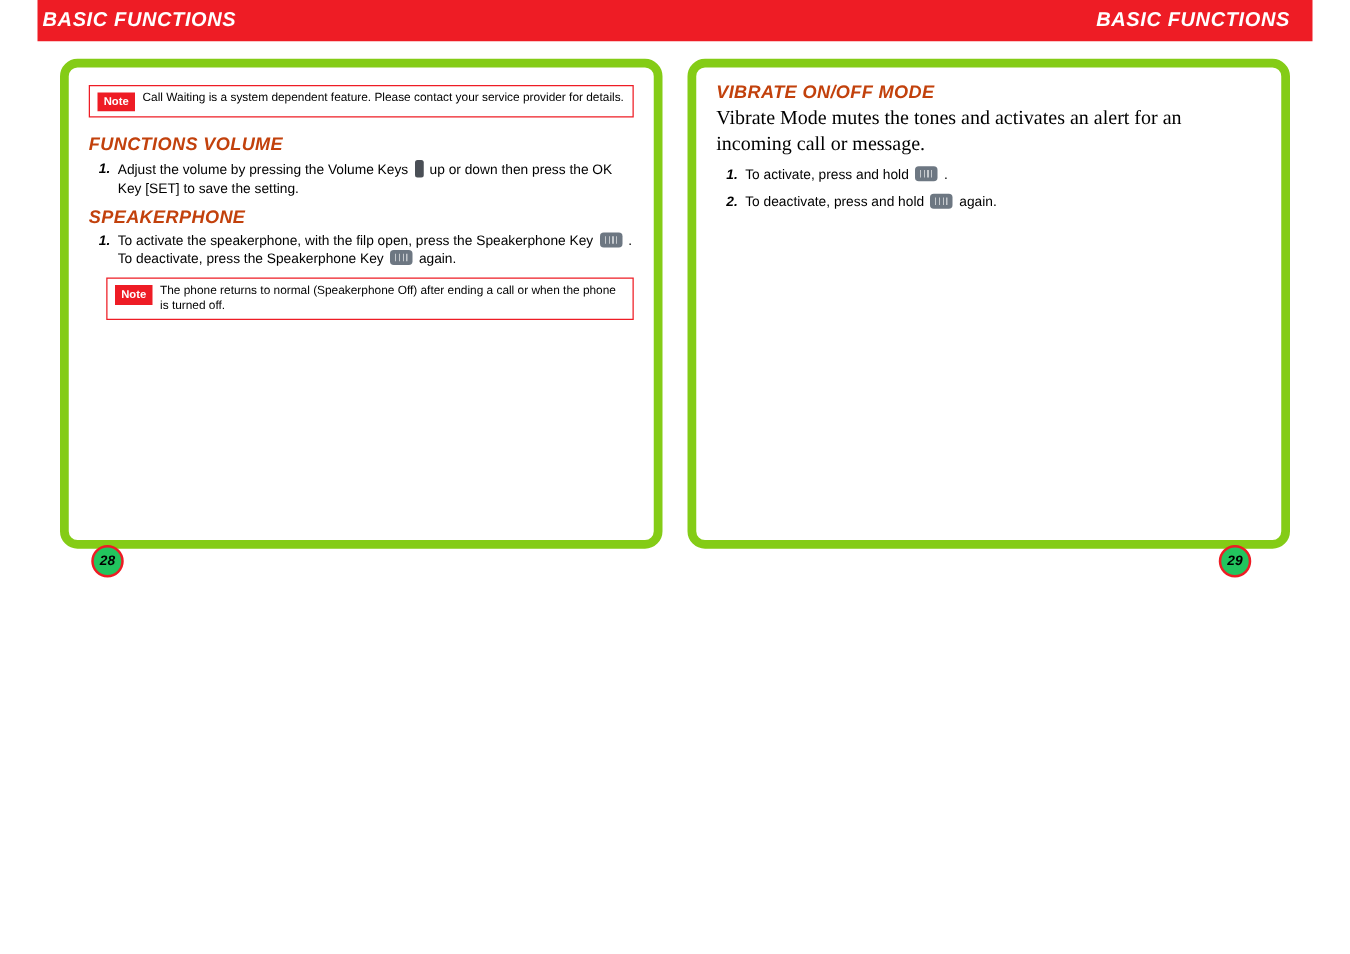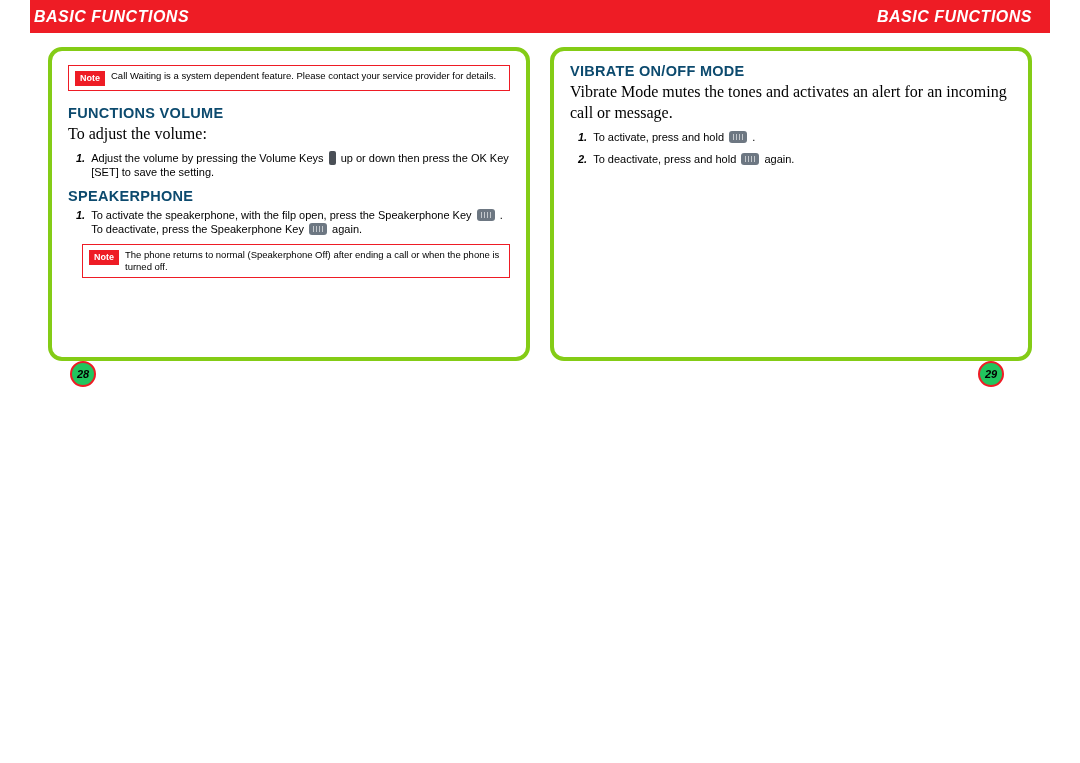--- a/index.html
+++ b/index.html
@@ -24,25 +24,25 @@
     color: #fff;
     font-weight: 800;
     font-style: italic;
     font-size: 16px;
     letter-spacing: 0.5px;
     padding: 8px 18px 7px 4px;
     font-family: Arial, sans-serif;
   }
   .header.right { text-align: right; }
   .content-box {
-    border: 4px solid #84cc16;
+    border: 7px solid #84cc16;
     border-radius: 14px;
     margin: 14px 18px 0 18px;
     padding: 12px 16px 0 16px;
-    height: 314px;
+    height: 392px;
     position: relative;
   }
   .note-box {
     border: 1px solid #ee1c25;
     padding: 4px 6px 4px 6px;
     margin: 2px 0 14px 0;
     font-size: 9.5px;
     line-height: 1.25;
     display: flex;
     align-items: flex-start;
@@ -52,22 +52,23 @@
     background: #ee1c25;
     color: #fff;
     font-size: 9px;
     font-weight: 700;
     padding: 2px 5px;
     flex-shrink: 0;
     margin-top: 1px;
   }
   .note-text { flex: 1; }
   .section-title {
-    color: #0c4a6e;
-    font-weight: 800;
+    color: #c2410c;
+    font-weight: 800;
+    font-style: italic;
     font-size: 14.5px;
     letter-spacing: 0.3px;
     margin-bottom: 3px;
     font-family: Arial, sans-serif;
   }
   .body-text {
     font-size: 16px;
     line-height: 1.3;
     margin-bottom: 6px;
     font-family: Liberation Serif, serif;
@@ -140,21 +141,20 @@
   <div class="page left-page">
     <div class="header">BASIC FUNCTIONS</div>
     <div class="content-box">
 
       <div class="note-box">
         <span class="note-label">Note</span>
         <span class="note-text">Call Waiting is a system dependent feature. Please contact your service provider for details.</span>
       </div>
 
       <div class="section-title">FUNCTIONS VOLUME</div>
-      <div class="body-text">To adjust the volume:</div>
       <div class="step">
         <span class="step-num">1.</span>
         <span>
           <span>Adjust the volume by pressing the Volume Keys </span><span class="icon-vol"></span><span> up or down then press the OK Key [SET] to save the setting.</span>
         </span>
       </div>
 
       <div class="section-title">SPEAKERPHONE</div>
       <div class="step">
         <span class="step-num">1.</span>

